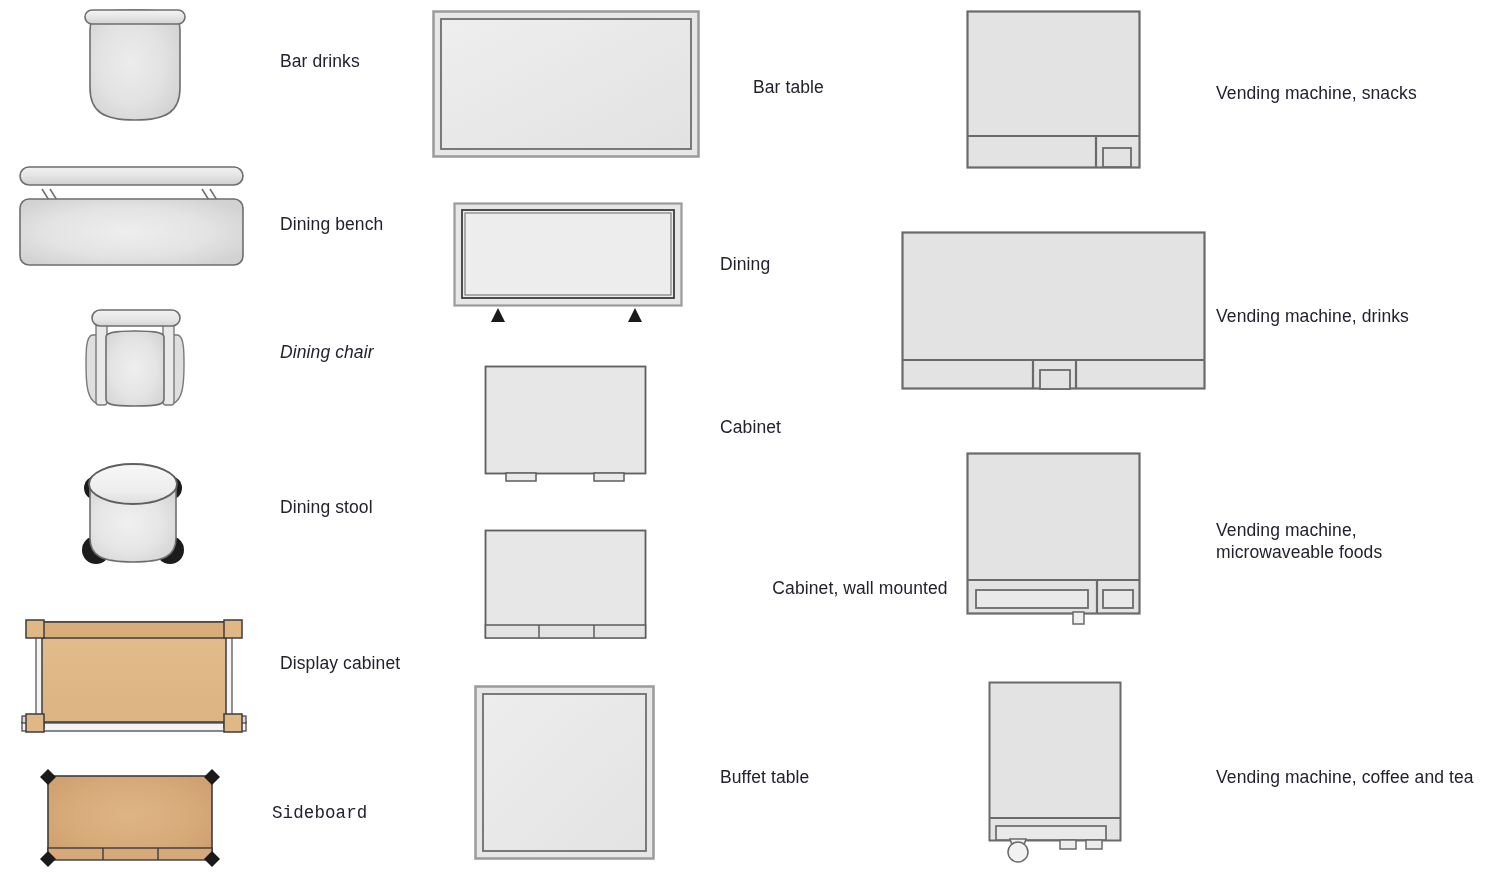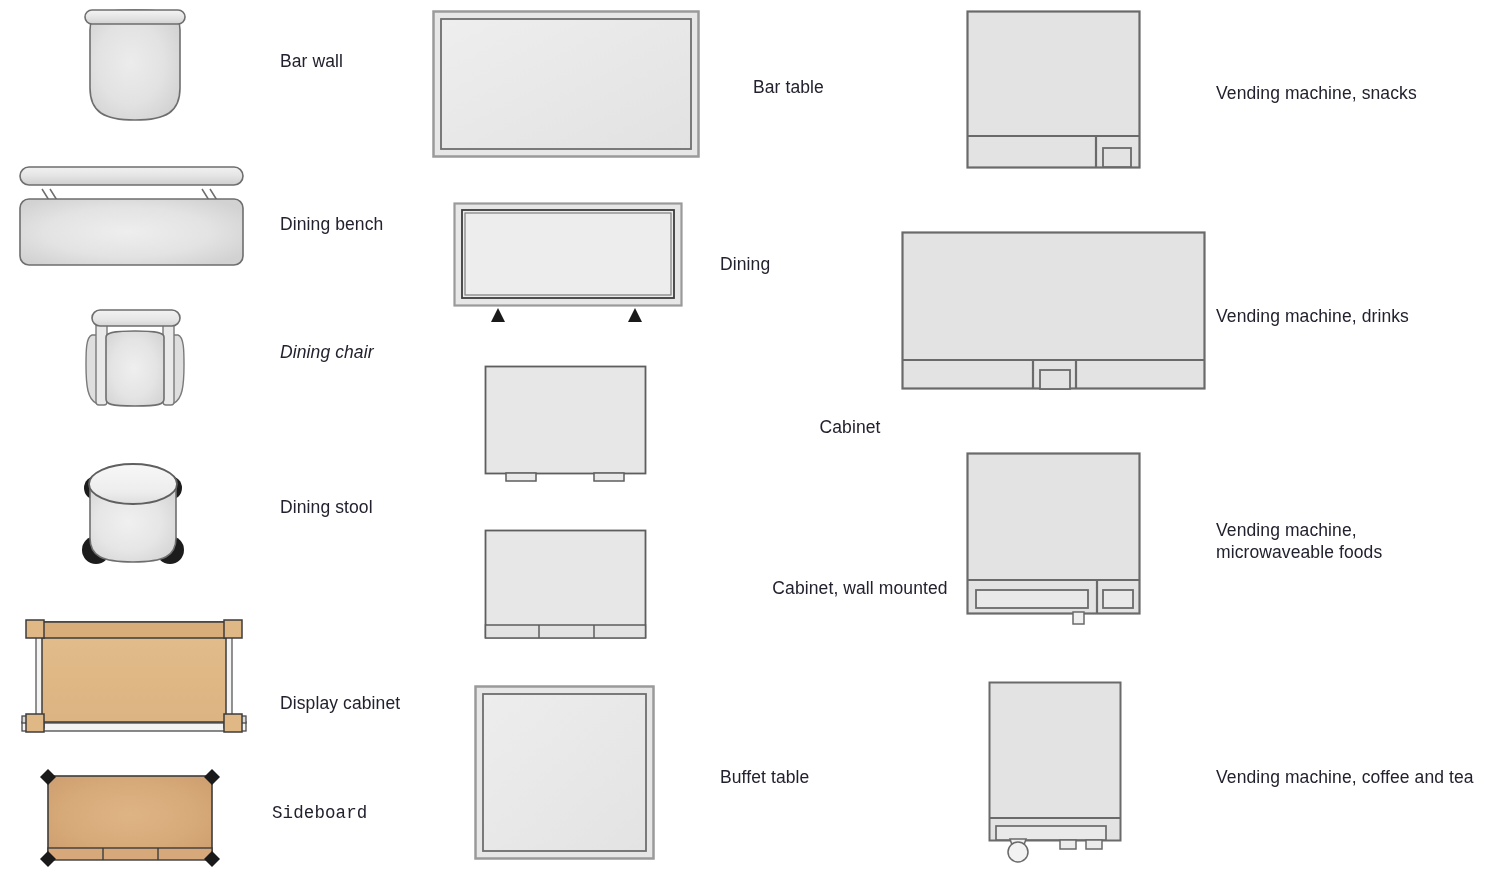--- a/index.html
+++ b/index.html
@@ -56,21 +56,21 @@
           <linearGradient id="gBack" x1="0" y1="0" x2="0" y2="1">
             <stop offset="0%" stop-color="#f4f4f4"></stop>
             <stop offset="55%" stop-color="#e4e4e4"></stop>
             <stop offset="100%" stop-color="#d2d2d2"></stop>
           </linearGradient>
         </defs>
         <path d="M20 22 C20 6 28 2 65 2 C102 2 110 6 110 22 L110 80 C110 104 96 112 65 112 C34 112 20 104 20 80 Z" fill="url(#gStool)" stroke="#6e6e6e" stroke-width="1.6"></path>
         <rect x="15" y="2" width="100" height="14" rx="7" ry="7" fill="url(#gBack)" stroke="#6e6e6e" stroke-width="1.6"></rect>
       </svg>
     </div>
-    <div class="label" style="left:280px; top:50px; width:220px;">Bar wall</div>
+    <div class="label" style="left:280px; top:50px; width:220px;">Bar drinks</div>
   </div>
 
   <div class="item" style="left:0px; top:0px;">
     <div class="shape" style="left:14px; top:163px;">
       <svg width="235" height="110" viewBox="0 0 235 110">
         <defs>
           <linearGradient id="gBenchSeat" x1="0" y1="0" x2="0" y2="1">
             <stop offset="0%" stop-color="#f1f1f1"></stop>
             <stop offset="45%" stop-color="#e6e6e6"></stop>
             <stop offset="100%" stop-color="#cfcfcf"></stop>
@@ -169,21 +169,21 @@
         <rect x="28" y="10" width="184" height="100" fill="url(#gWood)" stroke="#3c3c3c" stroke-width="1.5"></rect>
 
         <rect x="28" y="10" width="184" height="16" fill="#d9ad79" stroke="#3c3c3c" stroke-width="1.5"></rect>
 
         <rect x="12" y="8" width="18" height="18" fill="#dfb886" stroke="#3c3c3c" stroke-width="1.5"></rect>
         <rect x="210" y="8" width="18" height="18" fill="#dfb886" stroke="#3c3c3c" stroke-width="1.5"></rect>
         <rect x="12" y="102" width="18" height="18" fill="#dfb886" stroke="#3c3c3c" stroke-width="1.5"></rect>
         <rect x="210" y="102" width="18" height="18" fill="#dfb886" stroke="#3c3c3c" stroke-width="1.5"></rect>
       </svg>
     </div>
-    <div class="label" style="left:280px; top:652px; width:230px;margin-top:40px;">Display cabinet</div>
+    <div class="label" style="left:280px; top:652px; width:230px;">Display cabinet</div>
   </div>
 
   <div class="item" style="left:0px; top:0px;">
     <div class="shape" style="left:34px; top:766px;">
       <svg width="195" height="105" viewBox="0 0 195 105">
         <defs>
           <radialGradient id="gSide" cx="50%" cy="48%" r="62%">
             <stop offset="0%" stop-color="#dfb485"></stop>
             <stop offset="65%" stop-color="#d7aa79"></stop>
             <stop offset="100%" stop-color="#cfa071"></stop>
@@ -236,21 +236,21 @@
   </div>
 
   <div class="item" style="left:0px; top:0px;">
     <div class="shape" style="left:484px; top:365px;">
       <svg width="185" height="125" viewBox="0 0 185 125">
         <rect x="1.5" y="1.5" width="160" height="107" fill="#e7e7e7" stroke="#5e5e5e" stroke-width="1.8"></rect>
         <rect x="22" y="108" width="30" height="8" fill="#eaeaea" stroke="#5e5e5e" stroke-width="1.5"></rect>
         <rect x="110" y="108" width="30" height="8" fill="#eaeaea" stroke="#5e5e5e" stroke-width="1.5"></rect>
       </svg>
     </div>
-    <div class="label" style="left:720px; top:416px; width:260px;text-align:center;">Cabinet</div>
+    <div class="label" style="left:720px; top:416px; width:260px;">Cabinet</div>
   </div>
 
   <div class="item" style="left:0px; top:0px;">
     <div class="shape" style="left:484px; top:529px;">
       <svg width="185" height="118" viewBox="0 0 185 118">
         <rect x="1.5" y="1.5" width="160" height="107" fill="#e7e7e7" stroke="#5e5e5e" stroke-width="1.8"></rect>
         <rect x="1.5" y="96" width="160" height="13" fill="#e3e3e3" stroke="#5e5e5e" stroke-width="1.5"></rect>
         <line x1="55" y1="96" x2="55" y2="109" stroke="#5e5e5e" stroke-width="1.5"></line>
         <line x1="110" y1="96" x2="110" y2="109" stroke="#5e5e5e" stroke-width="1.5"></line>
       </svg>

